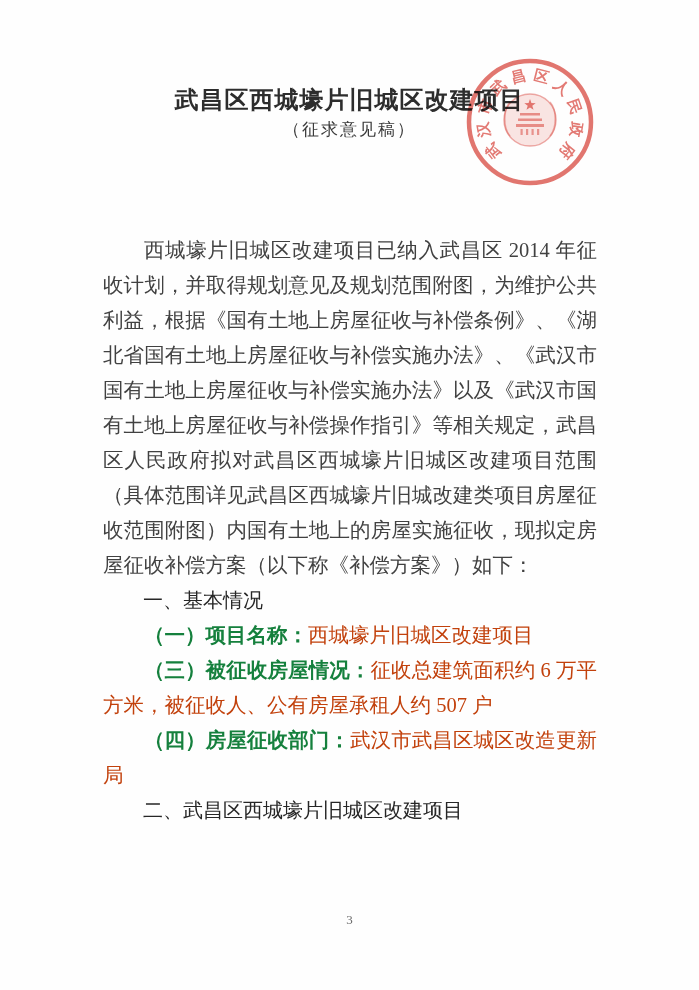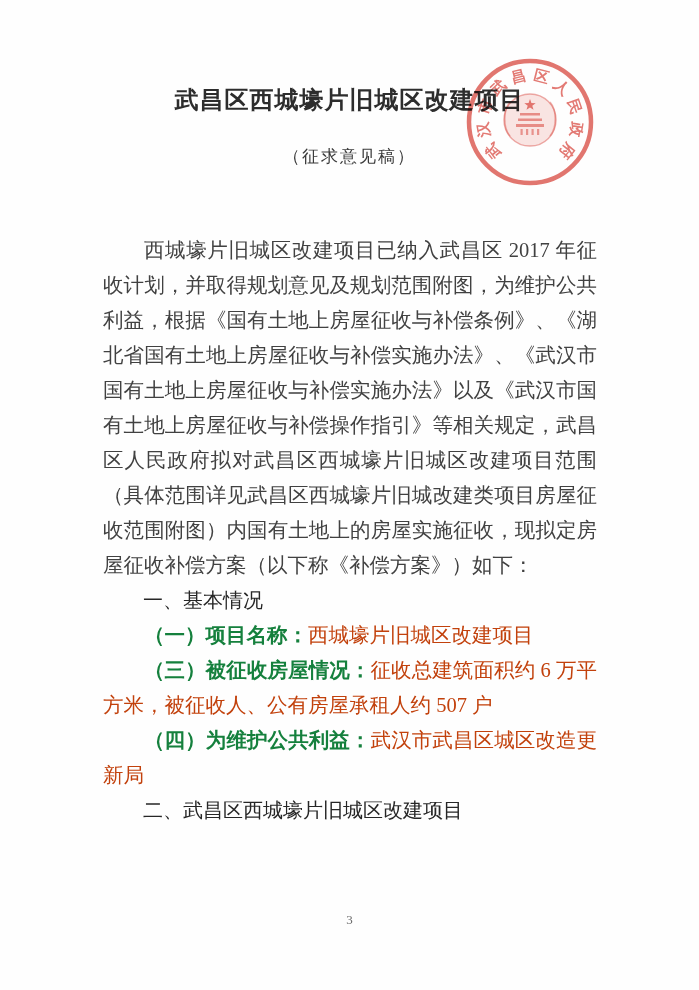--- a/index.html
+++ b/index.html
@@ -24,21 +24,21 @@
   }
   .title-line {
     font-size: 24px;
     font-weight: 700;
     letter-spacing: 1px;
     line-height: 33px;
     color: #2d2d2d;
     font-family: "Liberation Serif", "DejaVu Serif", serif;
   }
   .subtitle {
-    margin-top: 28px;
+    margin-top: 1px;
     font-size: 17px;
     letter-spacing: 2px;
     color: #3a3a3a;
   }
 
   
   .seal-wrap {
     position: absolute;
     left: 460px;
     top: 52px;
@@ -132,30 +132,30 @@
         <rect x="66" y="77" width="2.2" height="6" opacity="0.65"></rect>
         <rect x="71.5" y="77" width="2.2" height="6" opacity="0.65"></rect>
         <rect x="77" y="77" width="2.2" height="6" opacity="0.65"></rect>
         <path d="M50,50 C43,58 43,76 50,84" fill="none" stroke="#dd5a52" stroke-width="1.6" opacity="0.5"></path>
         <path d="M90,50 C97,58 97,76 90,84" fill="none" stroke="#dd5a52" stroke-width="1.6" opacity="0.5"></path>
       </g>
     </svg>
   </div>
 
   <div class="body-block">
-    <p class="para">西城壕片旧城区改建项目已纳入武昌区 2017 年征收计划，并取得规划意见及规划范围附图，为维护公共利益，根据《国有土地上房屋征收与补偿条例》、《湖北省国有土地上房屋征收与补偿实施办法》、《武汉市国有土地上房屋征收与补偿实施办法》以及《武汉市国有土地上房屋征收与补偿操作指引》等相关规定，武昌区人民政府拟对武昌区西城壕片旧城区改建项目范围（具体范围详见武昌区西城壕片旧城改建类项目房屋征收范围附图）内国有土地上的房屋实施征收，现拟定房屋征收补偿方案（以下称《补偿方案》）如下：</p>
+    <p class="para">西城壕片旧城区改建项目已纳入武昌区 2014 年征收计划，并取得规划意见及规划范围附图，为维护公共利益，根据《国有土地上房屋征收与补偿条例》、《湖北省国有土地上房屋征收与补偿实施办法》、《武汉市国有土地上房屋征收与补偿实施办法》以及《武汉市国有土地上房屋征收与补偿操作指引》等相关规定，武昌区人民政府拟对武昌区西城壕片旧城区改建项目范围（具体范围详见武昌区西城壕片旧城改建类项目房屋征收范围附图）内国有土地上的房屋实施征收，现拟定房屋征收补偿方案（以下称《补偿方案》）如下：</p>
 
     <p class="section-heading">一、基本情况</p>
 
     <p class="item"><span class="item-label">（一）项目名称：</span><span class="item-value">西城壕片旧城区改建项目</span></p>
 
 
     <p class="item"><span class="item-label">（三）被征收房屋情况：</span><span class="item-value">征收总建筑面积约 6 万平方米，被征收人、公有房屋承租人约 507 户</span></p>
 
-    <p class="item"><span class="item-label">（四）为维护公共利益：</span><span class="item-value">武汉市武昌区城区改造更新局</span></p>
+    <p class="item"><span class="item-label">（四）房屋征收部门：</span><span class="item-value">武汉市武昌区城区改造更新局</span></p>
 
 
     <p class="section-heading">二、武昌区西城壕片旧城区改建项目</p>
   </div>
 
   <div class="page-number">3</div>
 
 </div>
 
 </body></html>

